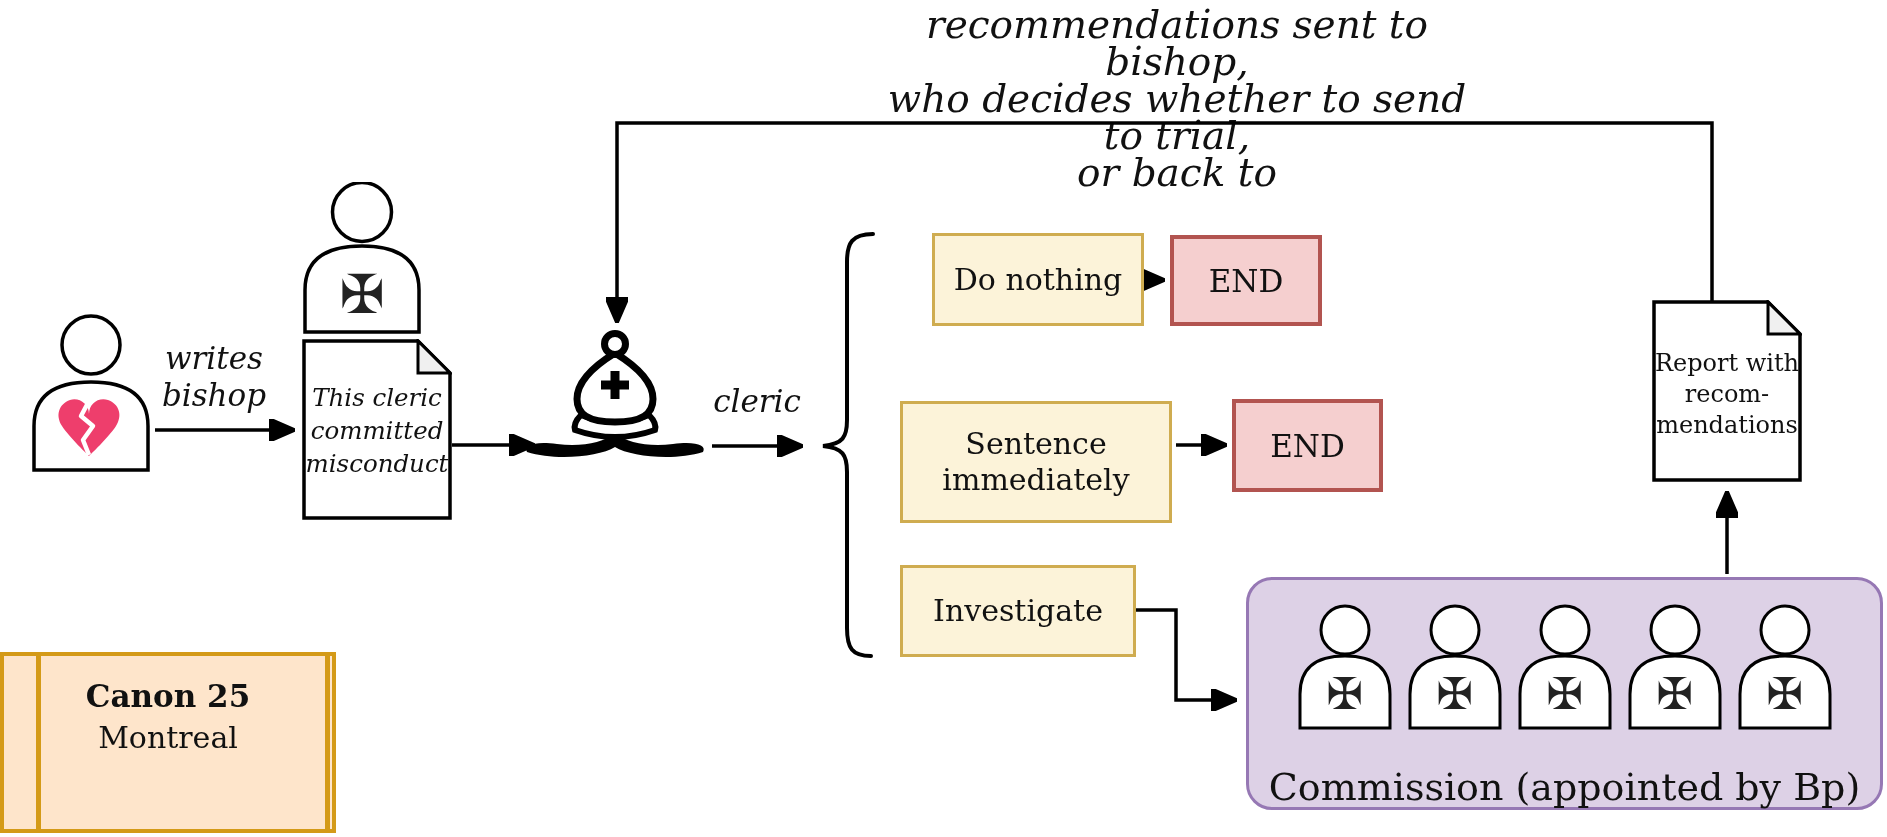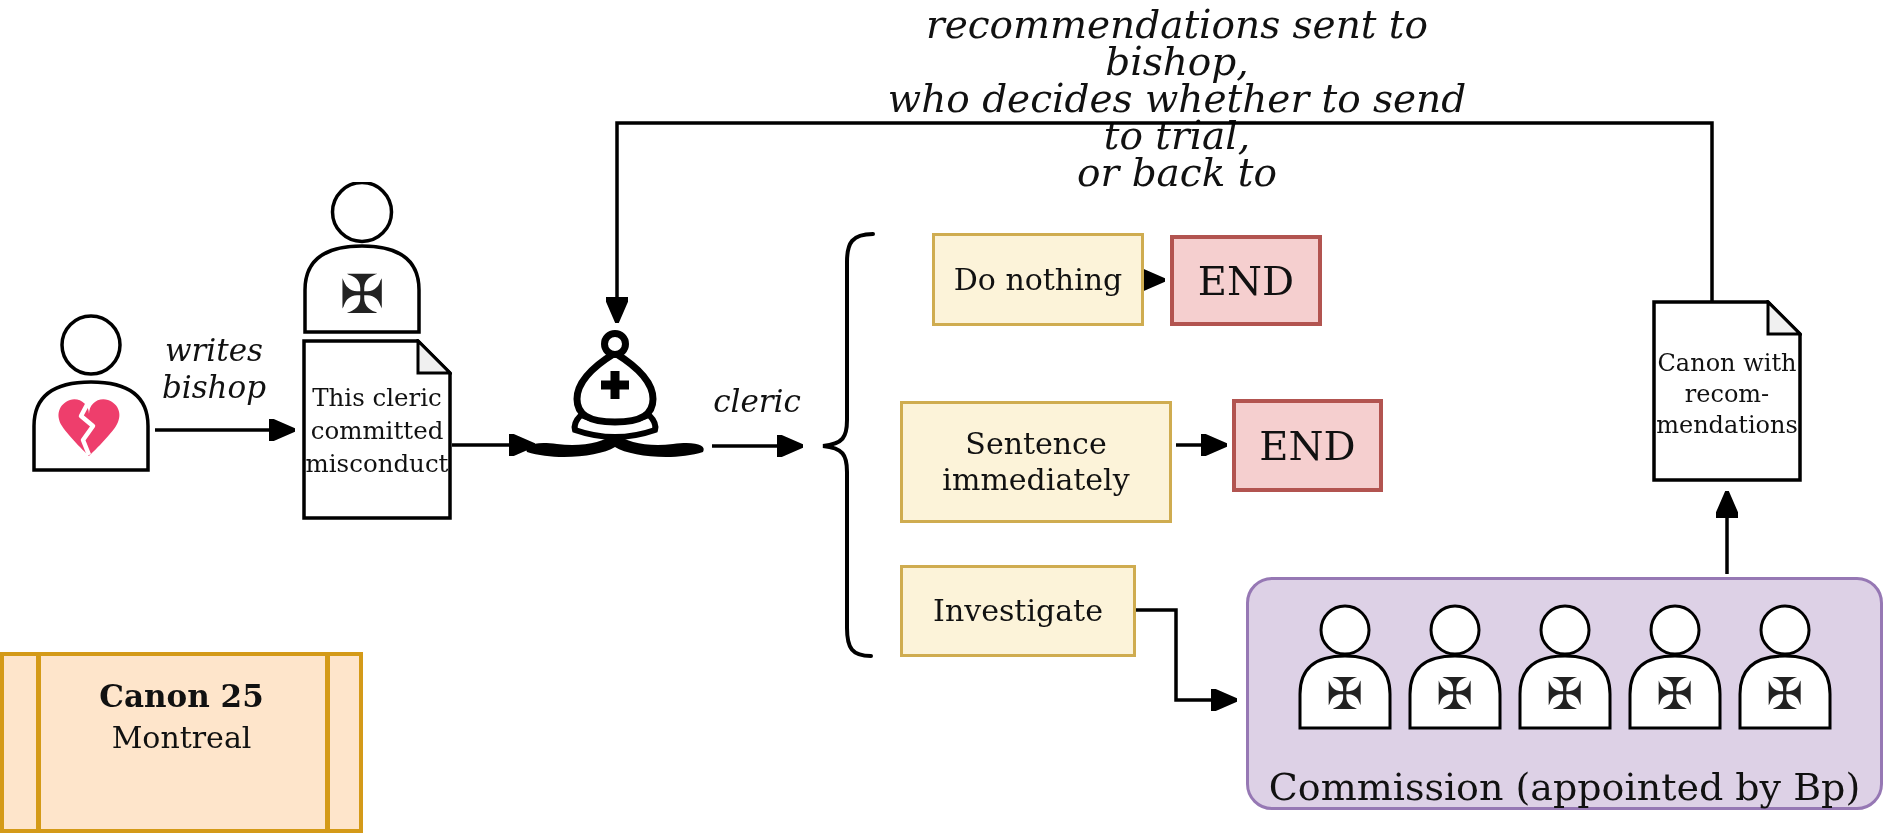--- a/index.html
+++ b/index.html
@@ -10,21 +10,21 @@
   .abs{position:absolute;}
   .caption{
     text-align:center;font-style:italic;font-size:39px;line-height:37px;color:#111;
   }
   .flowlabel{ text-align:center;font-style:italic;font-size:31px;line-height:37px;color:#111;}
   .box{
     display:flex;align-items:center;justify-content:center;text-align:center;
     box-sizing:border-box;font-size:30px;line-height:36px;color:#111;
   }
   .option-box{background:var(--option-fill);border:3px solid var(--option-border);}
-  .end-box{background:var(--end-fill);border:4px solid var(--end-border);font-size:40px;}
+  .end-box{background:var(--end-fill);border:4px solid var(--end-border);font-size:31px;}
   .commission-box{
     background:var(--commission-fill);border:3px solid var(--commission-border);
     border-radius:26px;box-sizing:border-box;
   }
   .members{position:absolute;left:46px;top:24px;display:flex;gap:10px;}
   .commission-label{position:absolute;left:0;top:185px;width:100%;text-align:center;font-size:38px;color:#111;}
   .doc{position:absolute;}
   .doc .doc-text{
     position:absolute;left:0;width:100%;text-align:center;font-size:24.5px;line-height:33px;color:#111;
   }
@@ -69,37 +69,37 @@
     </g>
   </svg>
 
   <svg class="abs" style="left:29px;top:314px;" width="124" height="158" viewBox="0 0 124 158">
     <path class="shape" stroke-width="3.5" d="M5,156 V112 Q5,68 62,68 Q119,68 119,112 V156 Z"></path>
     <circle class="shape" stroke-width="3.5" cx="62" cy="31" r="29"></circle>
     <path style="fill:var(--heart)" d="M60,100 C60,90 50,83 41,86 C30,90 26,101 33,112 C40,123 60,142 60,142 C60,142 80,123 87,112 C94,101 90,90 79,86 C69,83 60,90 60,100 Z"></path>
     <path d="M60,87 L52,102 L64,112 L54,126 L60,141" fill="none" stroke="#fff" stroke-width="4.5" stroke-linejoin="round"></path>
   </svg>
 
-  <div class="abs flowlabel" style="left:158px;top:332px;width:112px;">
+  <div class="abs flowlabel" style="left:158px;top:340px;width:112px;">
     <div>writes</div>
     <div>bishop</div>
   </div>
 
   <svg class="abs" style="left:300px;top:182px;" width="124" height="152" viewBox="0 0 124 152">
     <path class="shape" stroke-width="3.5" d="M5,150 V108 Q5,64 62,64 Q119,64 119,108 V150 Z"></path>
     <circle class="shape" stroke-width="3.5" cx="62" cy="30" r="29.5"></circle>
     <text class="cross-glyph" x="62" y="131" font-size="54" text-anchor="middle">✠</text>
   </svg>
 
   <div class="doc abs" style="left:302px;top:339px;width:150px;height:181px;">
     <svg width="150" height="181" viewBox="0 0 150 181">
       <path class="shape" stroke-width="3.5" d="M2,2 H116 L148,34 V179 H2 Z"></path>
       <path style="fill:var(--page-fold)" stroke="#000" stroke-width="3" d="M116,2 V34 H148 Z"></path>
     </svg>
-    <div class="doc-text" style="top:42px;">
+    <div class="doc-text" style="top:42px;font-style:italic;">
       <div>This cleric</div>
       <div>committed</div>
       <div>misconduct</div>
     </div>
   </div>
 
   <svg class="abs" style="left:505px;top:330px;" width="220" height="136" viewBox="-110 -67 220 136">
     <path fill="#000" d="M0,36 C-12,46 -34,50 -58,47 C-80,44 -92,48 -88,55 C-60,64 -16,60 0,50 C16,60 60,64 88,55 C92,48 80,44 58,47 C34,50 12,46 0,36 Z"></path>
     <path class="shape" stroke-width="6" d="M-34,18 Q0,32 34,18 Q42,26 40,33 Q0,47 -40,33 Q-42,26 -34,18 Z"></path>
     <path class="shape" stroke-width="7" stroke-linejoin="round" d="M0,-44 C-26,-28 -38,-12 -38,2 C-38,17 -27,25 0,25 C27,25 38,17 38,2 C38,-12 26,-28 0,-44 Z"></path>
@@ -151,27 +151,27 @@
 </div>
     <div class="commission-label">Commission (appointed by Bp)</div>
   </div>
 
   <div class="doc abs" style="left:1652px;top:300px;width:150px;height:182px;">
     <svg width="150" height="182" viewBox="0 0 150 182">
       <path class="shape" stroke-width="3.5" d="M2,2 H116 L148,34 V180 H2 Z"></path>
       <path style="fill:var(--page-fold)" stroke="#000" stroke-width="3" d="M116,2 V34 H148 Z"></path>
     </svg>
     <div class="doc-text" style="top:48px;font-size:24px;line-height:31px;">
-      <div>Canon with</div>
+      <div>Report with</div>
       <div>recom-</div>
       <div>mendations</div>
     </div>
   </div>
 
-  <div class="legend-box abs" style="left:0;top:652px;width:363px;height:181px;">
+  <div class="legend-box abs" style="left:0;top:652px;width:336px;height:181px;">
     <div class="legend-rule" style="left:32px;"></div>
     <div class="legend-rule" style="left:321px;"></div>
     <div class="legend-text">
       <div class="legend-title">Canon 25</div>
       <div>Montreal</div>
     </div>
   </div>
 
 </div>
 

